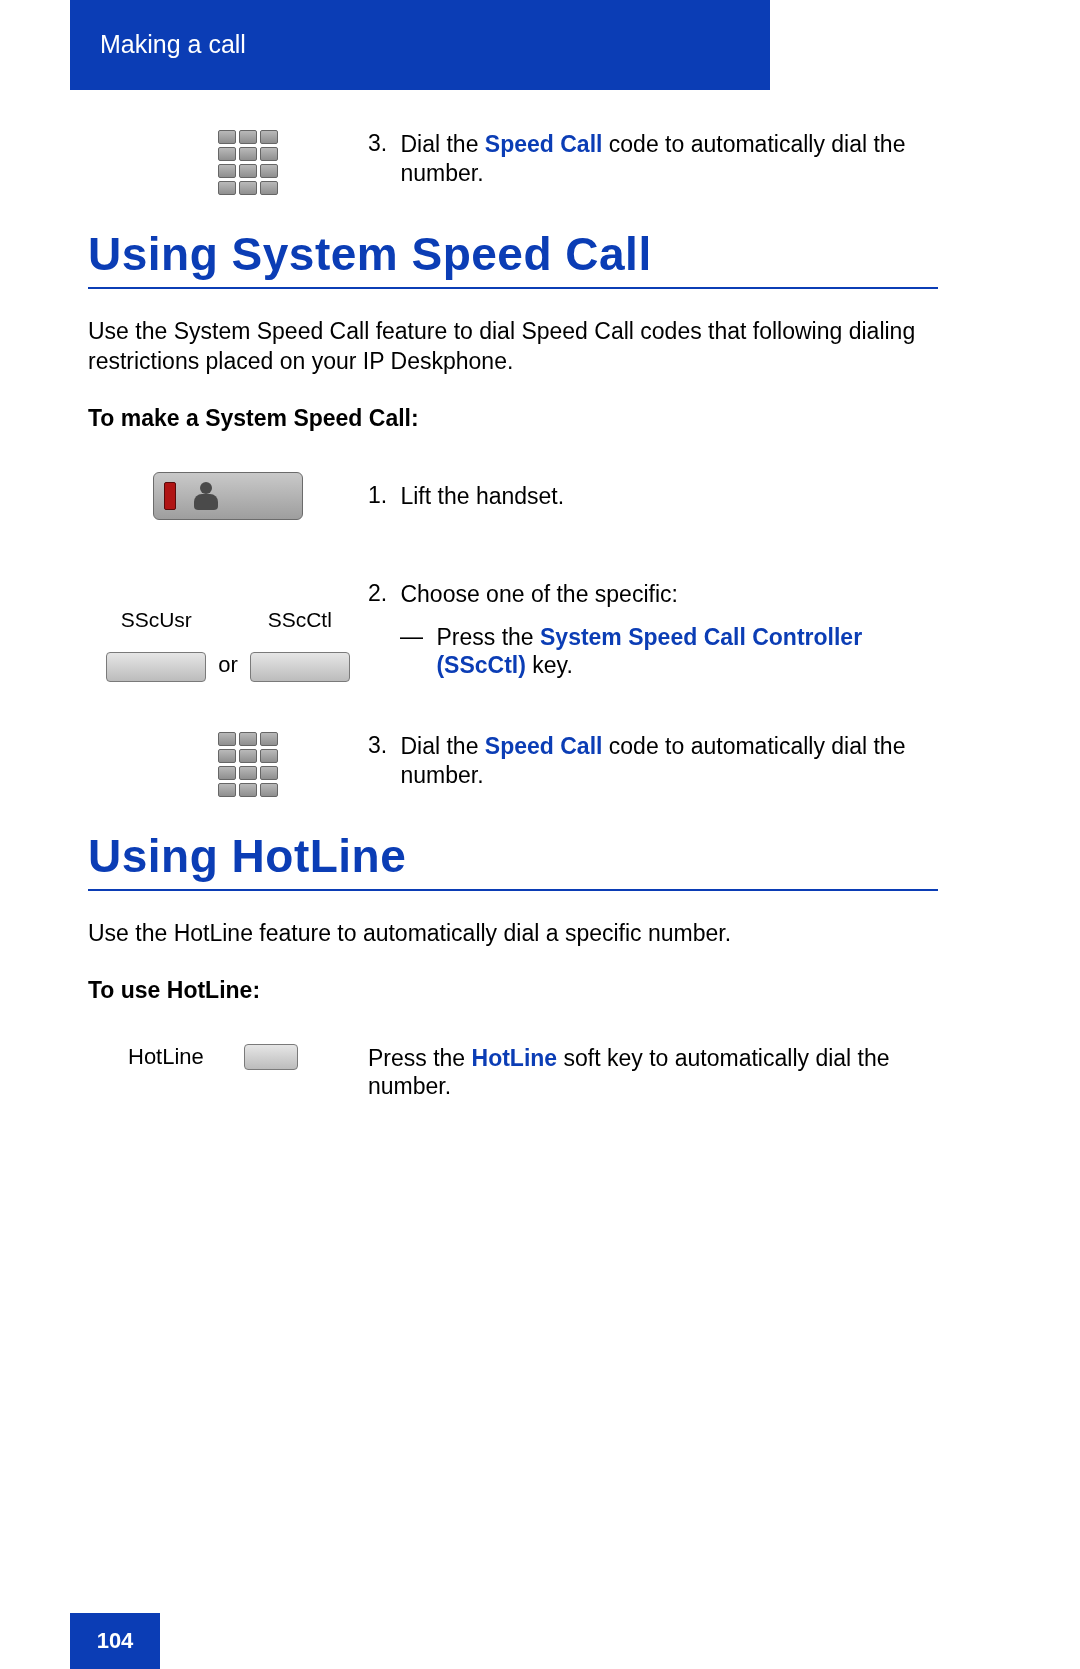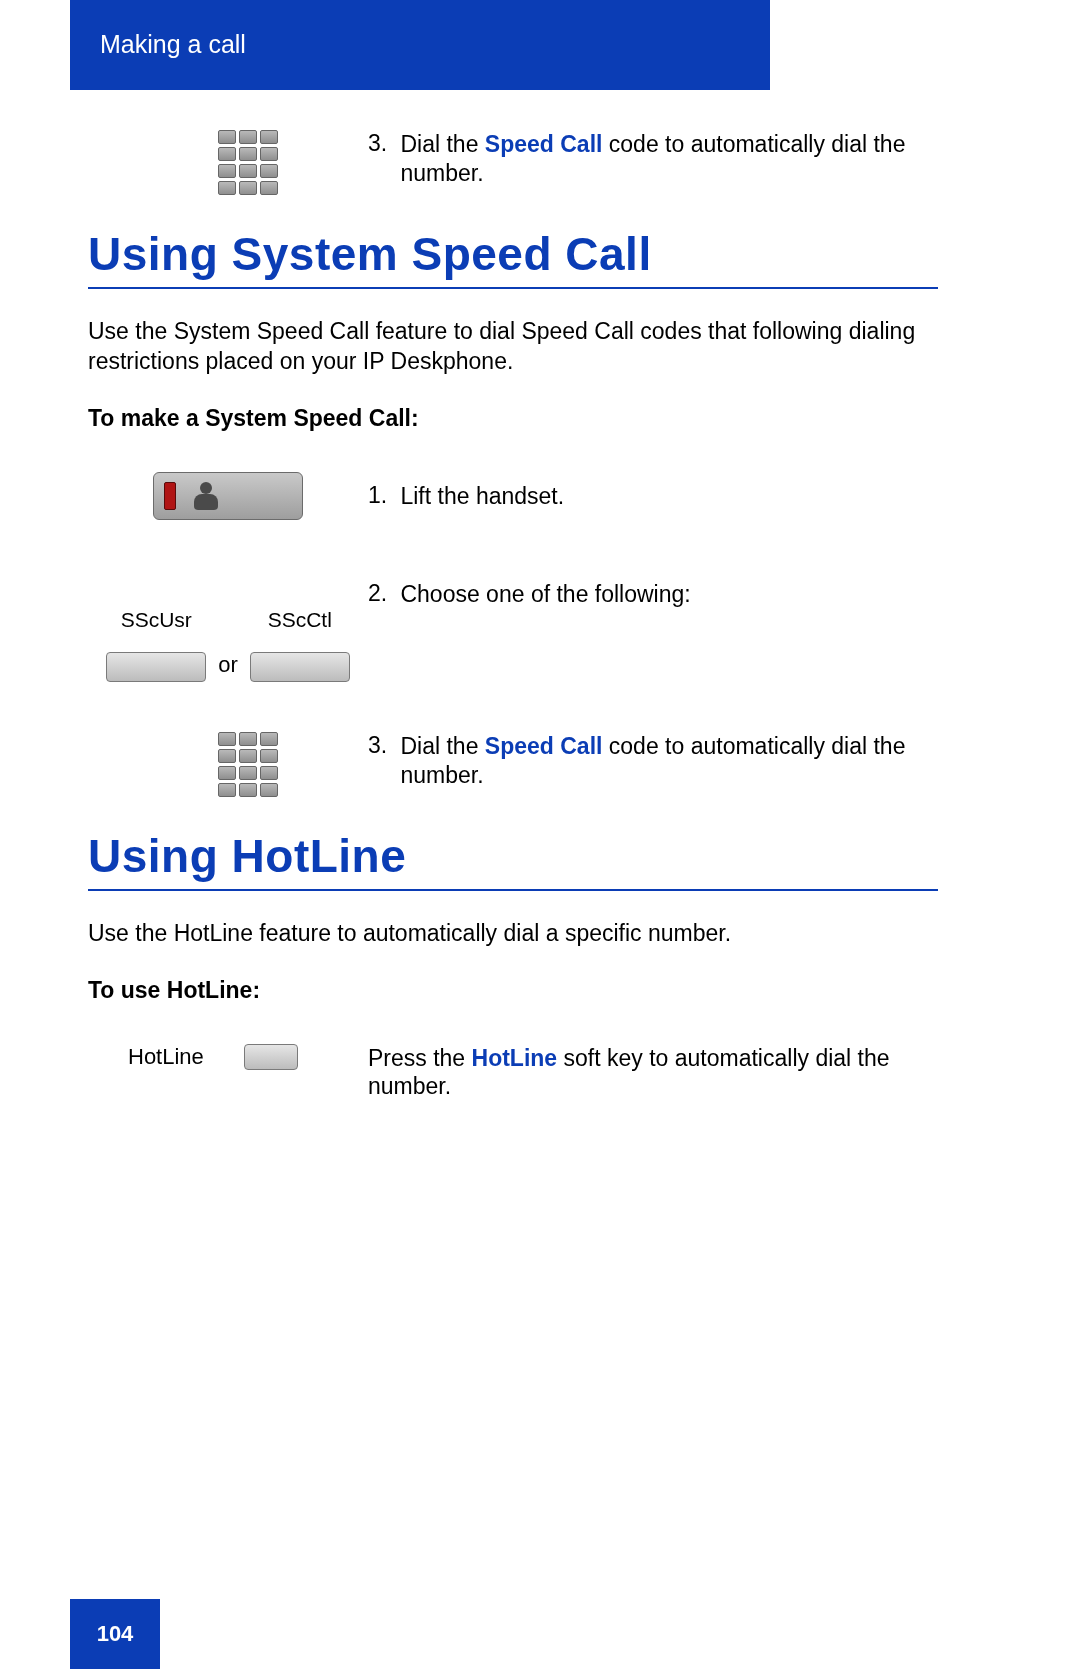--- a/index.html
+++ b/index.html
@@ -106,21 +106,21 @@
   }
   .softkey-btn.small { width: 54px; height: 26px; }
   .or-text { font-size: 22px; margin: 0 4px 4px 4px; }
 
   .dash { display:inline-block; width: 32px; text-align:left; font-size: 23px; vertical-align: top; }
   .sub-text { font-size: 23px; display:inline-block; width: calc(100% - 40px); vertical-align: top; line-height:1.25; }
 
   .footer-bar {
     position:absolute;
     left:70px; bottom:0;
-    width: 90px; height: 70px;
+    width: 90px; height: 56px;
     background:#0b3db5;
     color:#fff;
     font-weight:bold;
     font-size: 22px;
     display:flex; align-items:center; justify-content:center;margin-top:47px;
   }
 </style>
 </head>
 <body>
 
@@ -182,21 +182,27 @@
         <div class="or-text">or</div>
         <div class="softkey-col">
           <div class="softkey-label">SScCtl</div>
           <div class="softkey-btn"></div>
         </div>
       </div>
     </div>
     <div class="rightcol">
       <div style="margin-bottom:14px;">
         <span class="num">2.</span>
-        <span class="step-text">Choose one of the following:</span>
+        <span class="step-text">Choose one of the specific:</span>
+      </div>
+      <div style="padding-left:32px;">
+        <span class="dash">—</span>
+        <span class="sub-text">
+          <span>Press the </span><span class="bold-blue">System Speed Call Controller (SScCtl)</span><span> key.</span>
+        </span>
       </div>
     </div>
   </div>
 
   <div class="row" style="margin-bottom:20px;">
     <div class="leftcol">
       <div class="keypad">
         <div class="k"></div>
           <div class="k"></div>
           <div class="k"></div>

